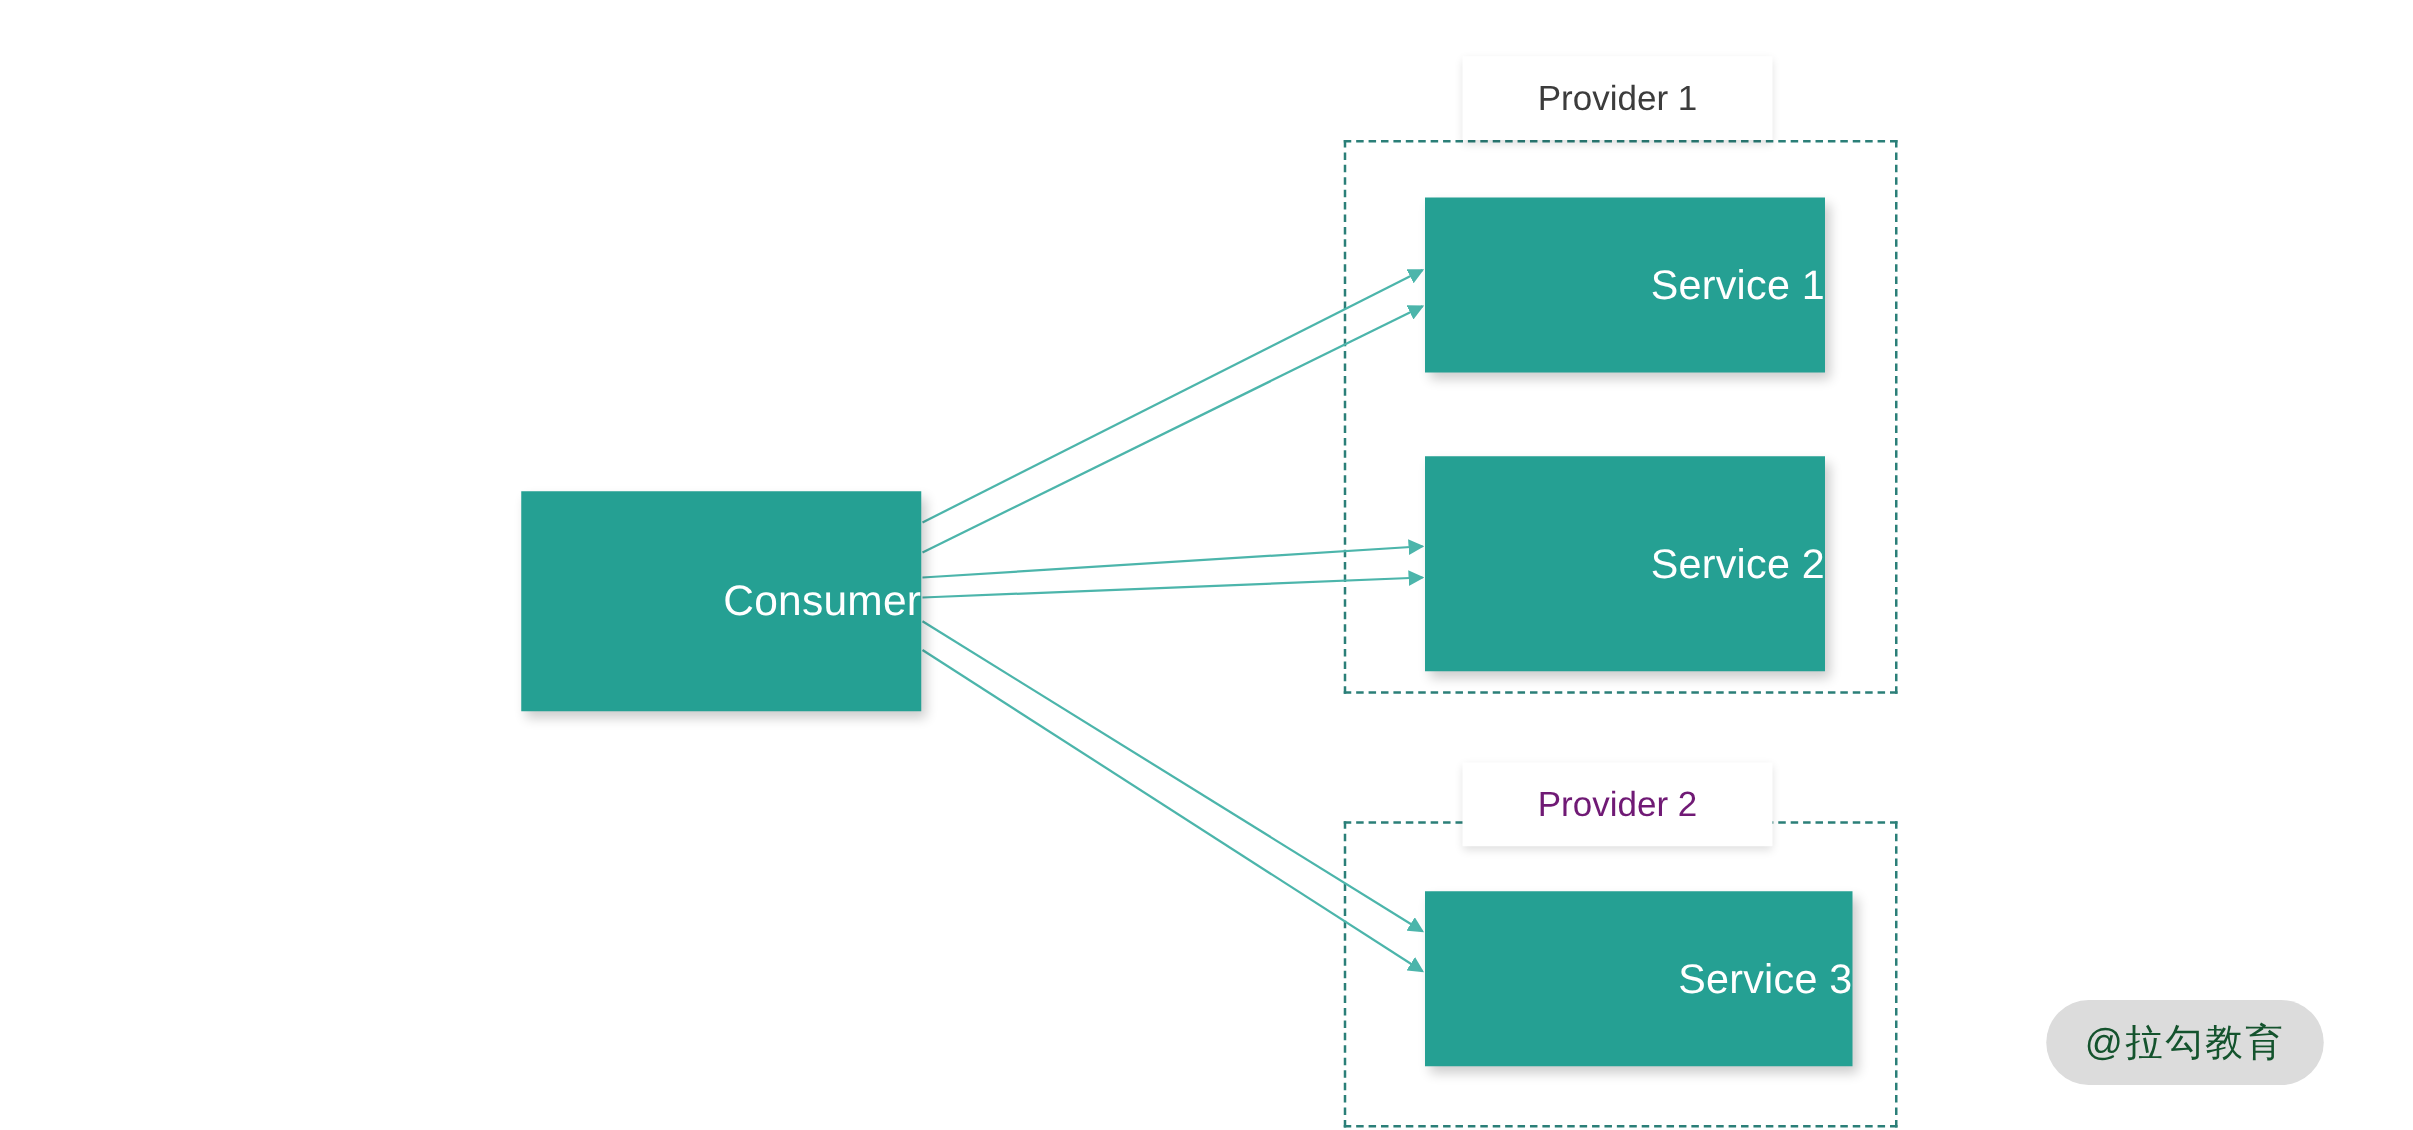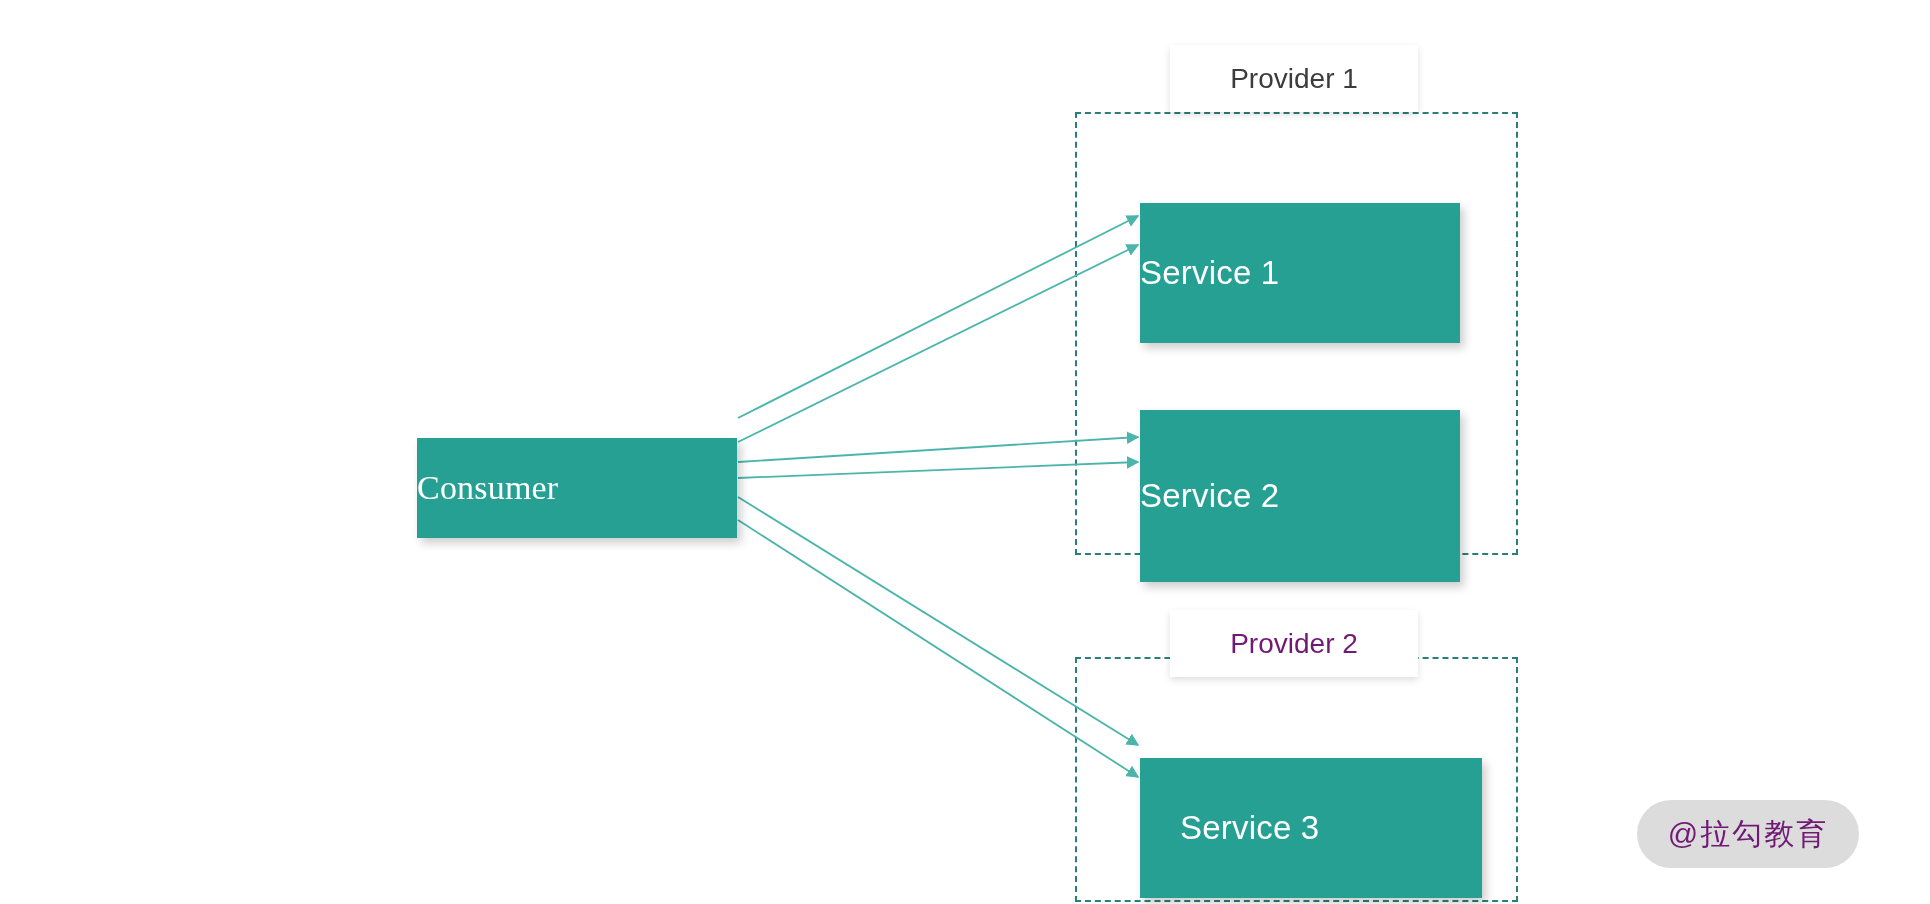--- a/index.html
+++ b/index.html
@@ -46,26 +46,25 @@
     box-sizing: border-box;
     white-space: nowrap;
   }
   
   .node {
     position: absolute;
     background: #25a093;
     color: #ffffff;
     display: flex;
     align-items: center;
-    justify-content: flex-start;
+    justify-content: flex-end;
     font-size: 33px;
     letter-spacing: 0.2px;
     box-shadow: 4px 5px 9px rgba(0,0,0,0.20);
     box-sizing: border-box;
-    margin-top: 45px;
   }
   .node.consumer {
     font-size: 34px;
   }
   
   #watermark {
     position: absolute;
     background: #dcdcdc;
     color: #ffffff;
     border-radius: 999px;
@@ -94,37 +93,37 @@
     <g id="connector-lines">
         <line x1="738" y1="418" x2="1138" y2="216" stroke="#4cb5ab" stroke-width="1.8" marker-end="url(#arrowhead)"></line>
         <line x1="738" y1="442" x2="1138" y2="245" stroke="#4cb5ab" stroke-width="1.8" marker-end="url(#arrowhead)"></line>
         <line x1="738" y1="462" x2="1138" y2="437" stroke="#4cb5ab" stroke-width="1.8" marker-end="url(#arrowhead)"></line>
         <line x1="738" y1="478" x2="1138" y2="462" stroke="#4cb5ab" stroke-width="1.8" marker-end="url(#arrowhead)"></line>
         <line x1="738" y1="497" x2="1138" y2="745" stroke="#4cb5ab" stroke-width="1.8" marker-end="url(#arrowhead)"></line>
         <line x1="738" y1="520" x2="1138" y2="777" stroke="#4cb5ab" stroke-width="1.8" marker-end="url(#arrowhead)"></line>
       </g>
   </svg>
 
-  <div class="node consumer" style="left: 417px; top: 393px; width: 320px; height: 100px; background: rgb(37, 160, 147); font-family: Liberation Serif, serif;">
+  <div class="node consumer" style="left: 417px; top: 393px; width: 320px; height: 176px; background: rgb(37, 160, 147);">
     <span>Consumer</span>
   </div>
   <div class="node" style="left: 1140px; top: 158px; width: 320px; height: 140px; background: rgb(37, 160, 147);">
     <span>Service 1</span>
   </div>
   <div class="node" style="left: 1140px; top: 365px; width: 320px; height: 172px; background: rgb(37, 160, 147);">
     <span>Service 2</span>
   </div>
   <div class="node" style="left: 1140px; top: 713px; width: 342px; height: 140px; background: rgb(37, 160, 147); padding-left: 40px;">
     <span>Service 3</span>
   </div>
 
   <div class="group-label" style="left: 1170px; top: 45px; width: 248px; height: 67px; color: rgb(60, 60, 60);">
     <span>Provider 1</span>
   </div>
   <div class="group-label" style="left: 1170px; top: 610px; width: 248px; height: 67px; color: #701a75;">
     <span>Provider 2</span>
   </div>
 
-  <div id="watermark" style="left: 1637px; top: 800px; width: 222px; height: 68px; background: rgb(220, 220, 220); color: #701a75;">
+  <div id="watermark" style="left: 1637px; top: 800px; width: 222px; height: 68px; background: rgb(220, 220, 220); color: #14532d;">
     <span>@拉勾教育</span>
   </div>
 
 </div>
 
 </body></html>

